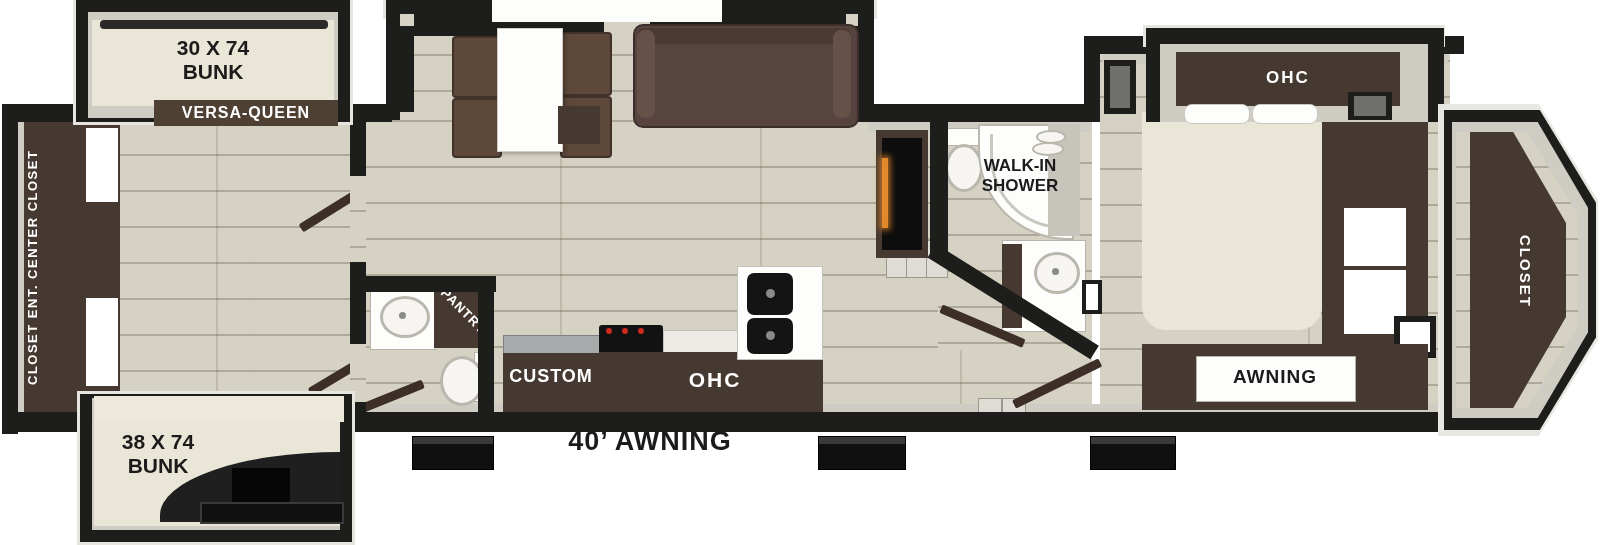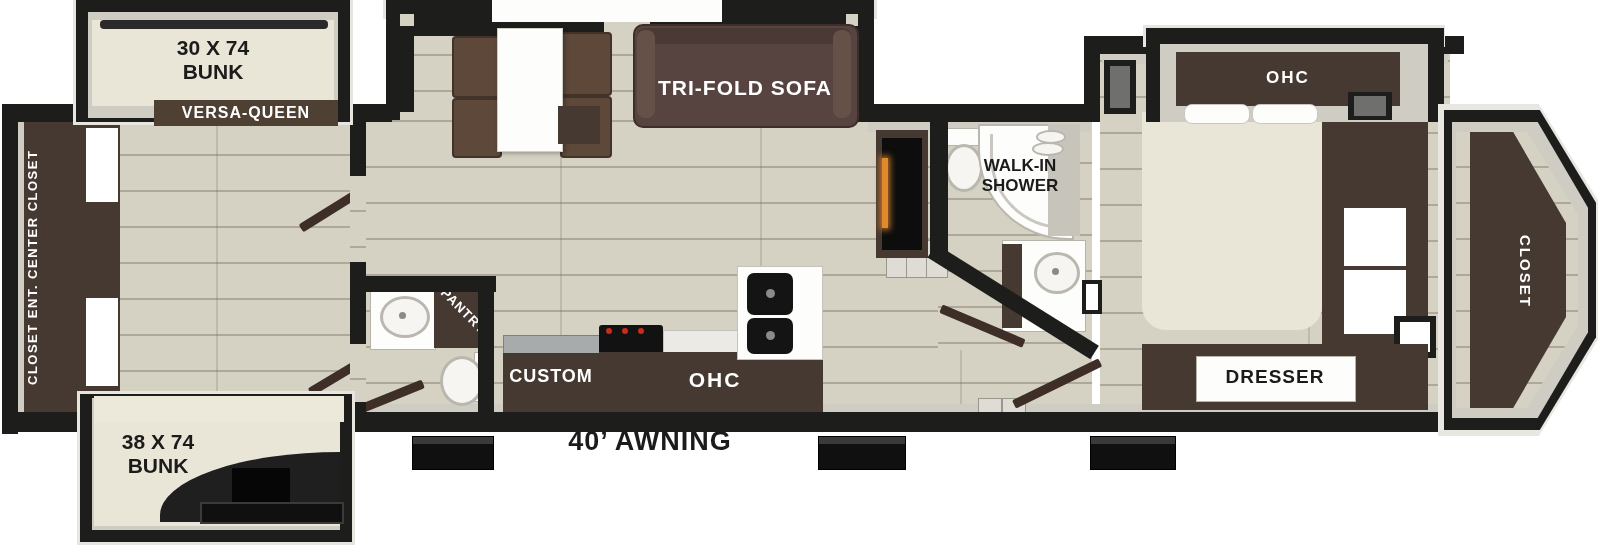--- a/index.html
+++ b/index.html
@@ -110,21 +110,21 @@
   <div class="wall" style="left:1104px;top:60px;width:32px;height:54px;"></div>
   <div class="winset" style="left:1110px;top:66px;width:20px;height:42px;background:#6f6f6d;"></div>
   <div class="mattress" style="left:1142px;top:112px;width:180px;height:218px;border-radius:0 0 24px 24px;"></div>
   <div class="wood" style="left:1322px;top:104px;width:106px;height:300px;"></div>
   <div class="winset" style="left:1344px;top:208px;width:62px;height:58px;"></div>
   <div class="winset" style="left:1344px;top:270px;width:62px;height:64px;"></div>
   <div class="wall" style="left:1394px;top:316px;width:42px;height:42px;"></div>
   <div class="winset" style="left:1400px;top:322px;width:30px;height:30px;"></div>
   <div class="wood" style="left:1142px;top:344px;width:286px;height:66px;"></div>
   <div class="whitebox" style="left:1196px;top:356px;width:158px;height:44px;border:1px solid #b5b3aa;"></div>
-  <div class="txt" style="left:1196px;top:366px;width:158px;font-size:19px;letter-spacing:1px;">DRESSER</div>
+  <div class="txt" style="left:1196px;top:366px;width:158px;font-size:19px;letter-spacing:1px;">AWNING</div>
 
   <div class="wall" style="left:2px;top:104px;width:16px;height:330px;"></div>
   <div class="wall" style="left:2px;top:104px;width:80px;height:18px;"></div>
   <div class="wall" style="left:346px;top:104px;width:46px;height:18px;"></div>
   <div class="wall" style="left:858px;top:104px;width:234px;height:18px;"></div>
   <div class="wall" style="left:1084px;top:36px;width:380px;height:18px;"></div>
   <div class="wall" style="left:1084px;top:36px;width:16px;height:86px;"></div>
   <div class="wall" style="left:350px;top:120px;width:16px;height:298px;"></div>
   <div class="wall" style="left:350px;top:276px;width:146px;height:16px;"></div>
   <div class="wall" style="left:478px;top:276px;width:16px;height:142px;"></div>
@@ -167,21 +167,20 @@
   <div class="chair" style="left:452px;top:98px;width:46px;height:56px;"></div>
   <div class="chair" style="left:560px;top:32px;width:48px;height:60px;"></div>
   <div class="chair" style="left:560px;top:96px;width:48px;height:58px;"></div>
   <div class="whitebox" style="left:497px;top:28px;width:64px;height:122px;border:1px solid #cfcdc4;box-shadow:2px 2px 4px rgba(0,0,0,.25);"></div>
   <div class="wood" style="left:558px;top:106px;width:42px;height:38px;"></div>
 
   <div class="abs" style="left:633px;top:24px;width:222px;height:100px;background:#574440;border-radius:10px;border:2px solid #3c2f2b;"></div>
   <div class="abs" style="left:637px;top:28px;width:214px;height:16px;background:#4a3935;border-radius:8px;"></div>
   <div class="abs" style="left:637px;top:30px;width:18px;height:88px;background:#665149;border-radius:8px;"></div>
   <div class="abs" style="left:833px;top:30px;width:18px;height:88px;background:#665149;border-radius:8px;"></div>
-  <div class="txtw" style="left:645px;top:76px;width:200px;font-size:21px;letter-spacing:1px;">TRI-FOLD SOFA</div>
 
   <div class="whitebox" style="left:492px;top:0px;width:230px;height:22px;"></div>
 
   <div class="txt ml" style="left:952px;top:156px;width:136px;font-size:17px;">WALK-IN
 SHOWER</div>
 
   <div class="wall frame" style="left:1146px;top:28px;width:296px;height:16px;"></div>
   <div class="wall" style="left:1146px;top:28px;width:14px;height:94px;"></div>
   <div class="wall" style="left:1428px;top:28px;width:16px;height:94px;"></div>
   <div class="lining" style="left:1160px;top:44px;width:268px;height:78px;"></div>

